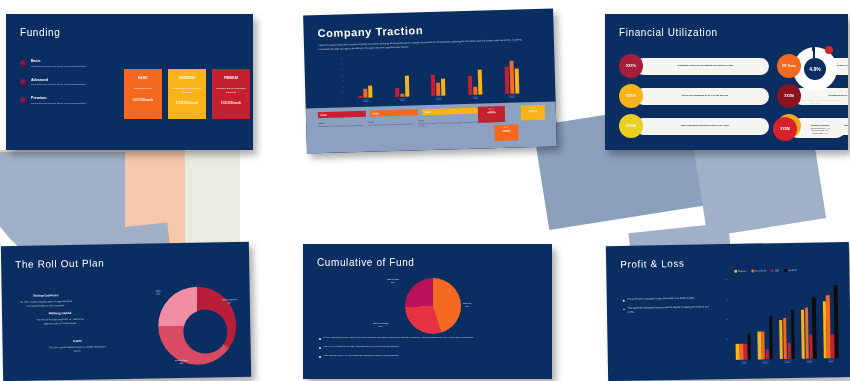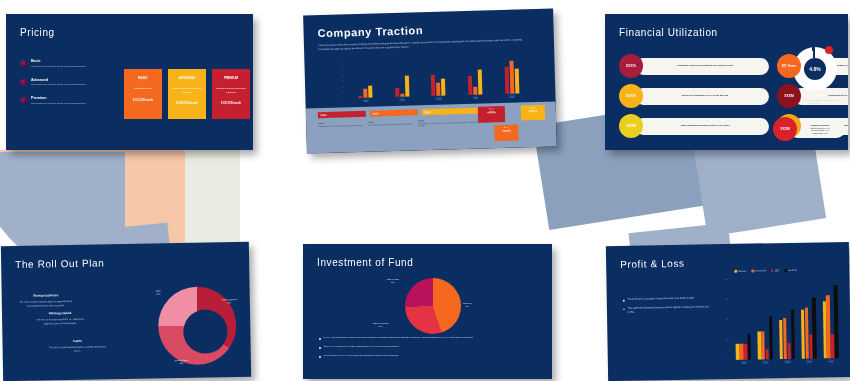--- a/index.html
+++ b/index.html
@@ -159,21 +159,21 @@
 
   <div class="deco arc arc-cream"></div>
   <div class="deco arc arc-peach"></div>
   <div class="deco arc arc-slate"></div>
   <div class="deco rect-slate-a"></div>
   <div class="deco rect-slate-b"></div>
   <div class="deco rect-slate-c"></div>
   <div class="deco rect-slate-d"></div>
 
   <div class="slide s1">
-    <div class="title">Pricing</div>
+    <div class="title">Funding</div>
 
     <div class="plan-list">
       <div class="plan-row">
         <div class="bullet"></div>
         <div>
           <div class="plan-name">Basic</div>
           <div class="tiny">Presentations are tools that can be used as demonstrations.</div>
         </div>
       </div>
       <div class="plan-row">
@@ -410,21 +410,21 @@
         <div>40%</div>
       </div>
       <div class="dlab dlab-c">
         <div>Capex</div>
         <div>25%</div>
       </div>
     </div>
   </div>
 
   <div class="slide s5">
-    <div class="title">Investment of Fund</div>
+    <div class="title">Cumulative of Fund</div>
 
     <div class="pie-wrap">
       <div class="pie"></div>
       <div class="plab plab-a">
         <div>Cash flow</div>
         <div>45%</div>
       </div>
       <div class="plab plab-b">
         <div>Start-up expenses</div>
         <div>30%</div>

